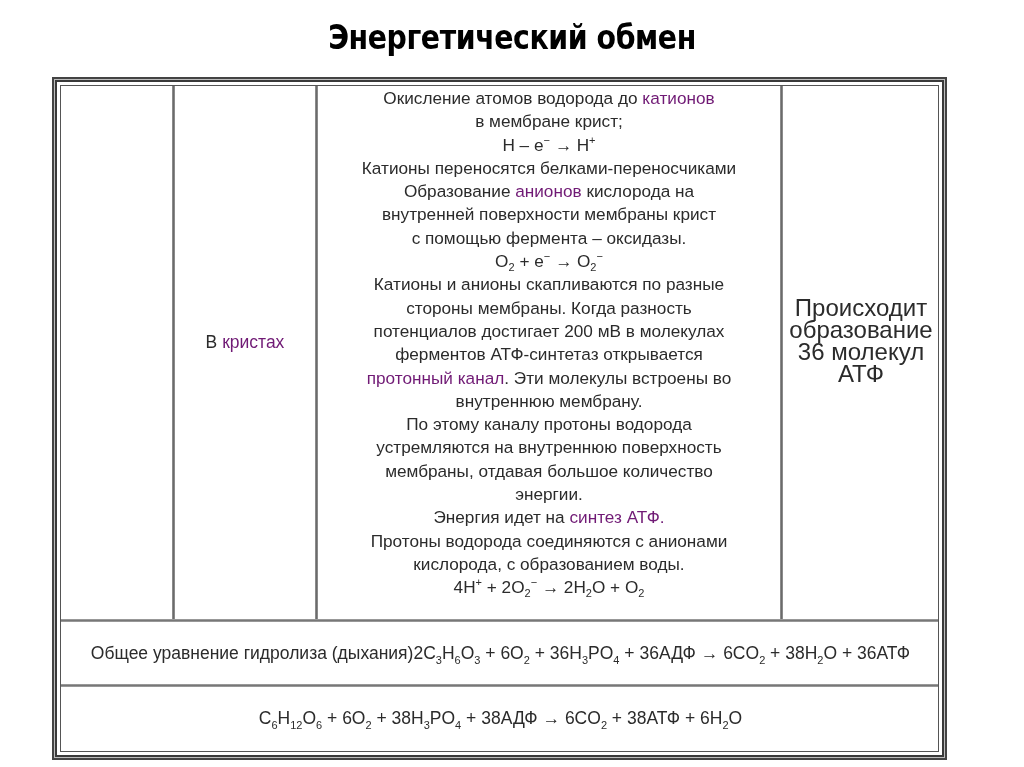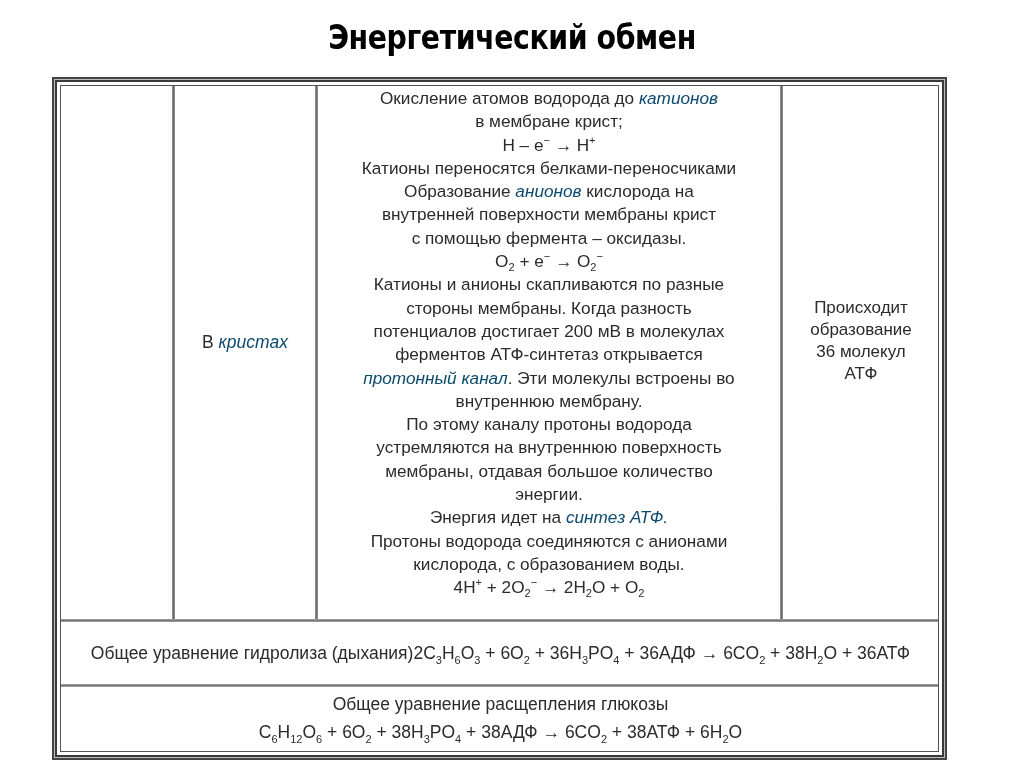--- a/index.html
+++ b/index.html
@@ -65,22 +65,21 @@
       justify-content: center;
       text-align: center;
       box-sizing: border-box;
     }
     .body-text {
       font-size: 17.2px;
       line-height: 23.3px;
       color: #2b2b2b;
     }
     .hl {
-      color: #0c4a6e;
-      font-style: italic;
+      color: #701a75;
     }
     sub, sup {
       font-size: 11px;
       line-height: 0;
     }
     .formula-row {
       font-size: 17.5px;
       line-height: 28px;
       color: #2b2b2b;
     }
@@ -128,35 +127,34 @@
       <div>устремляются на внутреннюю поверхность</div>
       <div>мембраны, отдавая большое количество</div>
       <div>энергии.</div>
       <div><span>Энергия идет на </span><span class="hl">синтез АТФ.</span></div>
       <div>Протоны водорода соединяются с анионами</div>
       <div>кислорода, с образованием воды.</div>
       <div><span>4H</span><sup>+</sup><span> + 2O</span><sub>2</sub><sup>−</sup><span> → 2H</span><sub>2</sub><span>O + O</span><sub>2</sub></div>
     </div>
   </div>
 
-  <div class="cell body-text" style="left:726px; top:4px; width:156px; height:533px; font-size:17px; line-height:22px; padding-bottom:24px;">
+  <div class="cell body-text" style="left:726px; top:4px; width:156px; height:533px; font-size:24px; line-height:22px; padding-bottom:24px;">
     <div>
       <div>Происходит</div>
       <div>образование</div>
       <div>36 молекул</div>
       <div>АТФ</div>
     </div>
   </div>
 
   <div class="cell formula-row" style="left:5px; top:540px; width:877px; height:62px; flex-direction:row;">
     <div>Общее уравнение гидролиза (дыхания)</div>
     <div>
       <span>2C</span><sub>3</sub><span>H</span><sub>6</sub><span>O</span><sub>3</sub><span> + 6O</span><sub>2</sub><span> + 36H</span><sub>3</sub><span>PO</span><sub>4</sub><span> + 36АДФ → 6CO</span><sub>2</sub><span> + 38H</span><sub>2</sub><span>O + 36АТФ</span>
     </div>
   </div>
 
   <div class="cell formula-row" style="left:5px; top:605px; width:877px; height:62px; flex-direction:column;">
-    <div>Общее уравнение расщепления глюкозы</div>
     <div>
       <span>C</span><sub>6</sub><span>H</span><sub>12</sub><span>O</span><sub>6</sub><span> + 6O</span><sub>2</sub><span> + 38H</span><sub>3</sub><span>PO</span><sub>4</sub><span> + 38АДФ → 6CO</span><sub>2</sub><span> + 38АТФ + 6H</span><sub>2</sub><span>O</span>
     </div>
   </div>
 </div>
 
 </body></html>

